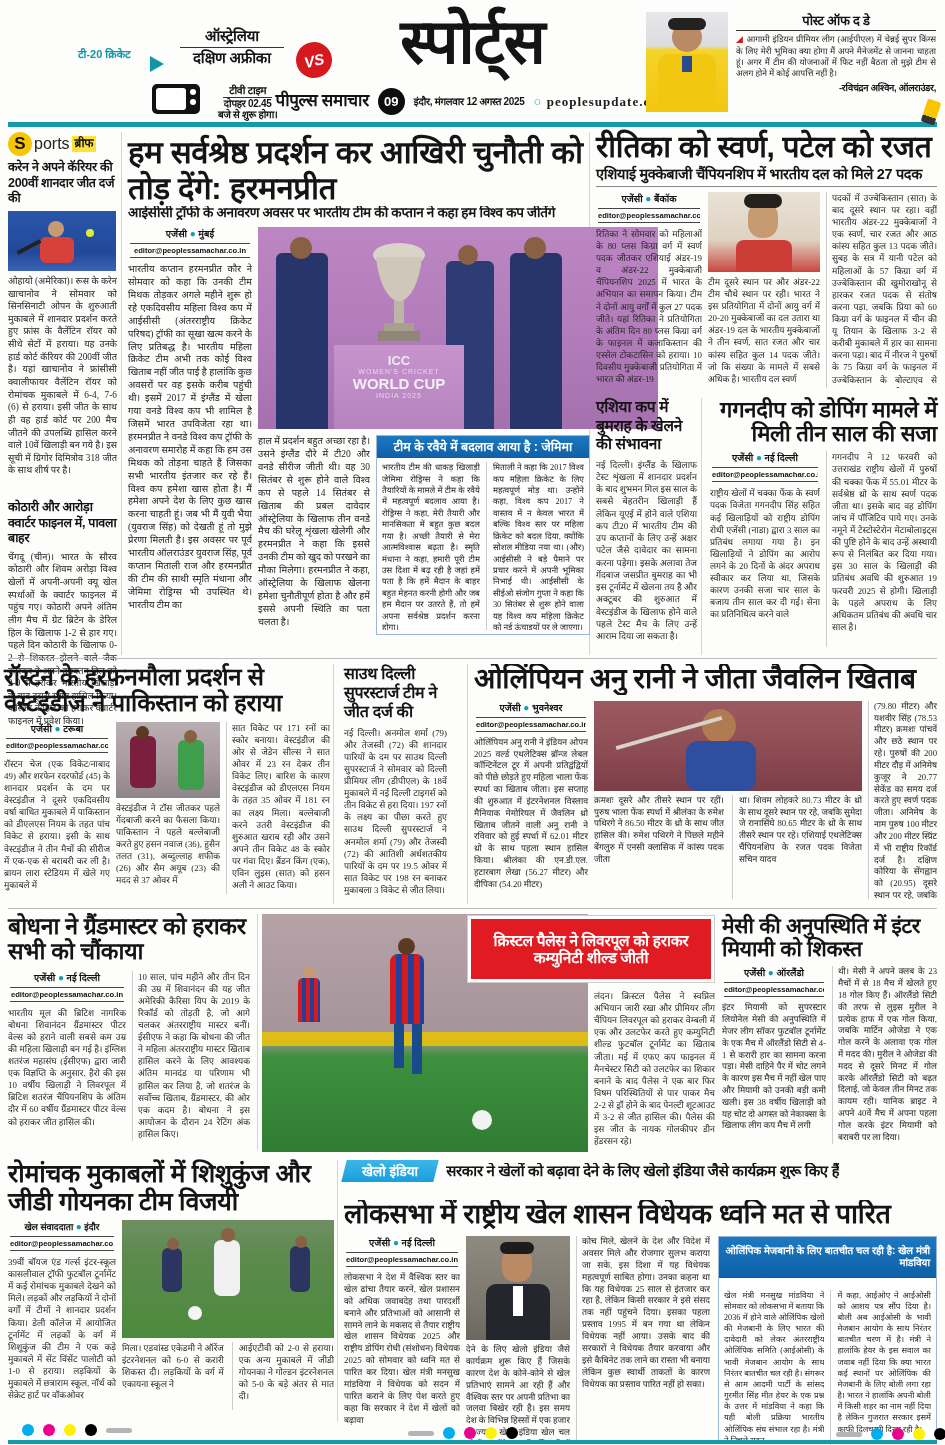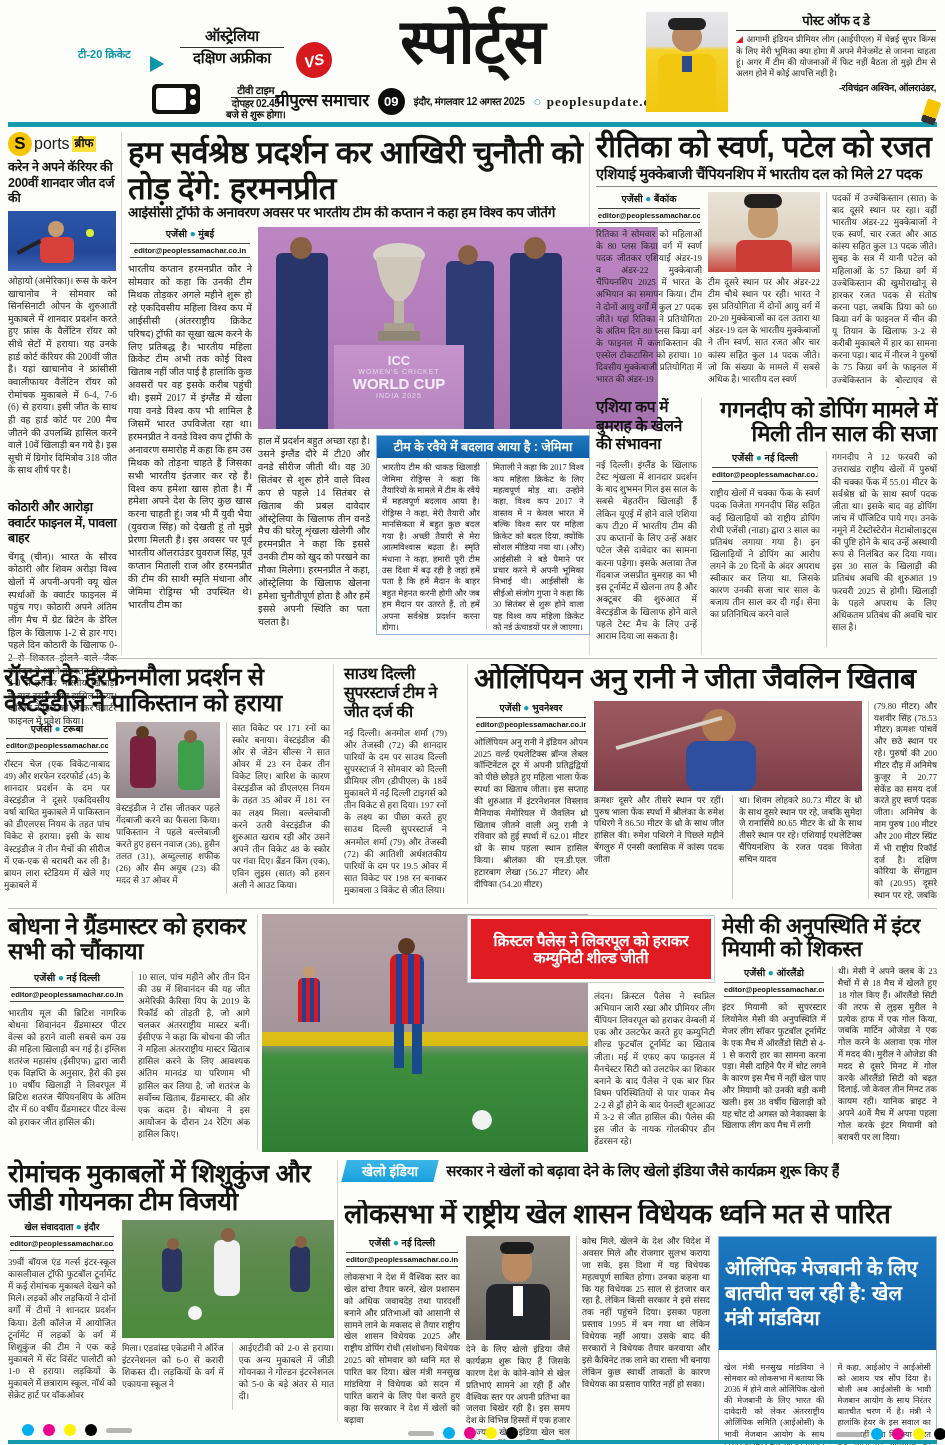--- a/index.html
+++ b/index.html
@@ -35,21 +35,21 @@
   </div>
   <div class="abs" style="left:150px;top:28px;width:180px">
     <div style="position:absolute;left:0;top:28px;width:0;height:0;border-left:14px solid #1096a8;border-top:8px solid transparent;border-bottom:8px solid transparent"></div>
     <div style="margin-left:22px;width:120px;text-align:center">
       <div class="hl" style="font-size:15px">ऑस्ट्रेलिया</div>
       <div style="border-top:1.5px solid #333;margin:2px 8px"></div>
       <div class="hl" style="font-size:15px">दक्षिण अफ्रीका</div>
     </div>
     <div style="position:absolute;left:146px;top:14px;width:36px;height:36px;border-radius:50%;background:#d6181f;color:#fff;display:flex;align-items:center;justify-content:center;font-family:'Liberation Sans',sans-serif;font-weight:800;font-style:italic;font-size:15px;transform:rotate(-12deg)">VS</div>
   </div>
-  <div class="abs" style="left:148px;top:80px;width:190px;display:flex;gap:22px">
+  <div class="abs" style="left:148px;top:80px;width:190px;display:flex;gap:14px">
     <div style="width:56px;height:38px;position:relative">
       <div style="position:absolute;left:4px;top:4px;width:48px;height:30px;background:#111;border-radius:5px"></div>
       <div style="position:absolute;left:8px;top:8px;width:30px;height:22px;background:#fff;border-radius:3px"></div>
       <div style="position:absolute;left:42px;top:9px;width:6px;height:6px;background:#fff;border-radius:50%"></div>
       <div style="position:absolute;left:42px;top:19px;width:6px;height:6px;background:#fff;border-radius:50%"></div>
     </div>
     <div style="text-align:center">
       <div class="hl" style="font-size:10.5px;border-bottom:1px solid #333;display:inline-block;padding:0 6px">टीवी टाइम</div>
       <div class="hl" style="font-size:10px">दोपहर 02.45</div>
       <div class="hl" style="font-size:10px">बजे से शुरू होगा।</div>
@@ -307,21 +307,21 @@
       <div class="ph" style="left:122px;top:0;width:104px;height:104px;background:linear-gradient(180deg,#8e8a80 0%,#7d796f 60%,#6c685f 100%)">
         <div style="position:absolute;left:36px;top:12px;width:30px;height:34px;border-radius:13px;background:#b98a63"></div>
         <div style="position:absolute;left:34px;top:6px;width:34px;height:12px;border-radius:6px;background:#1c1c1c"></div>
         <div style="position:absolute;left:20px;top:48px;width:64px;height:56px;border-radius:10px 10px 0 0;background:#23262c"></div>
         <div style="position:absolute;left:47px;top:50px;width:10px;height:30px;background:#fff"></div>
       </div>
       <div class="body-txt abs" style="left:122px;top:108px;width:104px;height:100px;font-size:8.8px">देने के लिए खेलो इंडिया जैसे कार्यक्रम शुरू किए हैं जिसके कारण देश के कोने-कोने से खेल प्रतिभाएं सामने आ रही हैं और वैश्विक स्तर पर अपनी प्रतिभा का जलवा बिखेर रही है। इस समय देश के विभिन्न हिस्सों में एक हजार से ज्यादा खेलो इंडिया खेल चल रहे हैं। उन्होंने कहा कि खिलाड़ियों को अच्छा</div>
       <div class="body-txt abs" style="left:232px;top:0;width:134px;height:208px;font-size:8.8px;border-left:1px solid #ccc;padding-left:5px">कोच मिले, खेलने के देश और विदेश में अवसर मिले और रोजगार सुलभ कराया जा सके, इस दिशा में यह विधेयक महत्वपूर्ण साबित होगा। उनका कहना था कि यह विधेयक 25 साल से इंतजार कर रहा है, लेकिन किसी सरकार ने इसे संसद तक नहीं पहुंचने दिया। इसका पहला प्रस्ताव 1995 में बन गया था लेकिन विधेयक नहीं आया। उसके बाद की सरकारों ने विधेयक तैयार करवाया और इसे कैबिनेट तक लाने का रास्ता भी बनाया लेकिन कुछ स्वार्थी ताकतों के कारण विधेयक का प्रस्ताव पारित नहीं हो सका।</div>
 
       <div class="abs" style="left:374px;top:0;width:219px;height:208px;border:1px solid #9ab6d8;background:#fff">
-        <div class="boxhead-blue" style="padding:19px 6px;font-size:20px;line-height:1.25;text-align:left">ओलिंपिक मेजबानी के लिए बातचीत चल रही है: खेल मंत्री मांडविया</div>
+        <div class="boxhead-blue" style="padding:8px 6px;font-size:10px;line-height:1.25;text-align:right">ओलिंपिक मेजबानी के लिए बातचीत चल रही है: खेल मंत्री मांडविया</div>
         <div style="display:flex;gap:6px;padding:12px 5px">
           <div class="body-txt" style="width:50%;height:158px;font-size:8.2px">खेल मंत्री मनसुख मांडविया ने सोमवार को लोकसभा में बताया कि 2036 में होने वाले ओलिंपिक खेलों की मेजबानी के लिए भारत की दावेदारी को लेकर अंतरराष्ट्रीय ओलिंपिक समिति (आईओसी) के भावी मेजबान आयोग के साथ निरंतर बातचीत चल रही है। संगरूर से आम आदमी पार्टी के सांसद गुरमीत सिंह मीत हेयर के एक प्रश्न के उत्तर में मांडविया ने कहा कि यही बोली प्रक्रिया भारतीय ओलिंपिक संघ संभाल रहा है। मंत्री ने निचले सदन</div>
           <div class="body-txt" style="width:50%;height:158px;font-size:8.2px;border-left:1px solid #ccc;padding-left:6px">में कहा, आईओए ने आईओसी को आशय पत्र सौंप दिया है। बोली अब आईओसी के भावी मेजबान आयोग के साथ निरंतर बातचीत चरण में है। मंत्री ने हालांकि हेयर के इस सवाल का जवाब नहीं दिया कि क्या भारत कई स्थानों पर ओलिंपिक की मेजबानी के लिए बोली लगा रहा है। भारत ने हालांकि अपनी बोली में किसी शहर का नाम नहीं दिया है लेकिन गुजरात सरकार इसमें काफी दिलचस्पी दिखा रही है।</div>
         </div>
       </div>
     </div>
   </div>
 
   <div class="regmarks" style="left:22px;top:1424px">
     <i style="background:#00aeef"></i>

